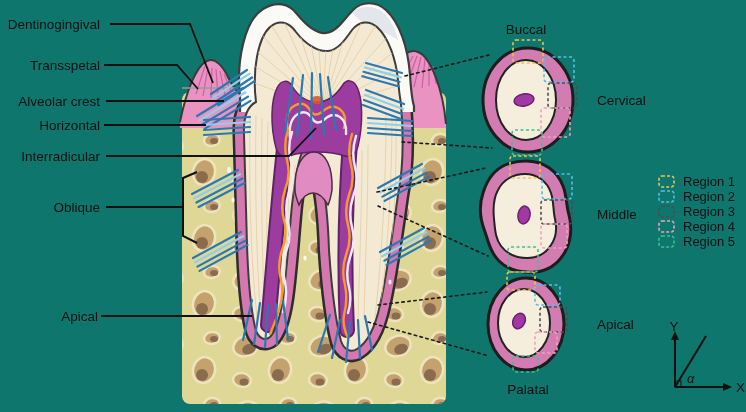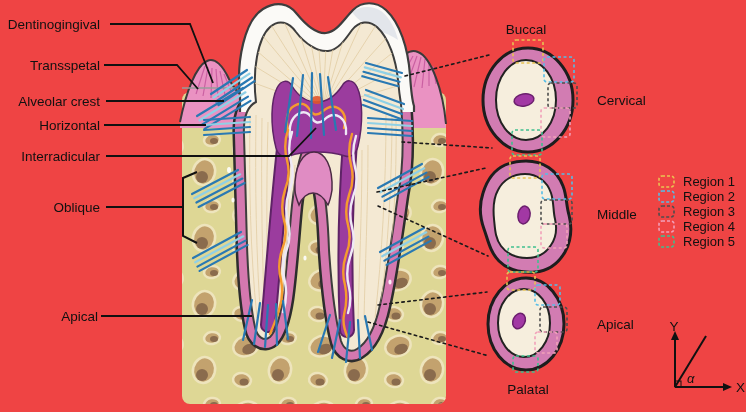--- a/index.html
+++ b/index.html
@@ -1,16 +1,16 @@
 <!DOCTYPE html>
 <html><head>
 <meta charset="utf-8">
 <style>
   html,body{margin:0;padding:0;background:#ffffff;}
-  .fig-wrap{position:relative;width:746px;height:412px;background:#ef4444;overflow:hidden;
+  .fig-wrap{position:relative;width:746px;height:412px;background:#0f766e;overflow:hidden;
             font-family:"Liberation Sans",sans-serif;}
   svg{display:block;}
   text{font-family:"Liberation Sans",sans-serif;fill:#111;}
   .lbl{font-size:13.5px;}
   .leg{font-size:13px;}
   .axl{font-size:13.5px;}
   .alpha{font-size:13px;font-style:italic;}
 </style>
 </head>
 <body>

